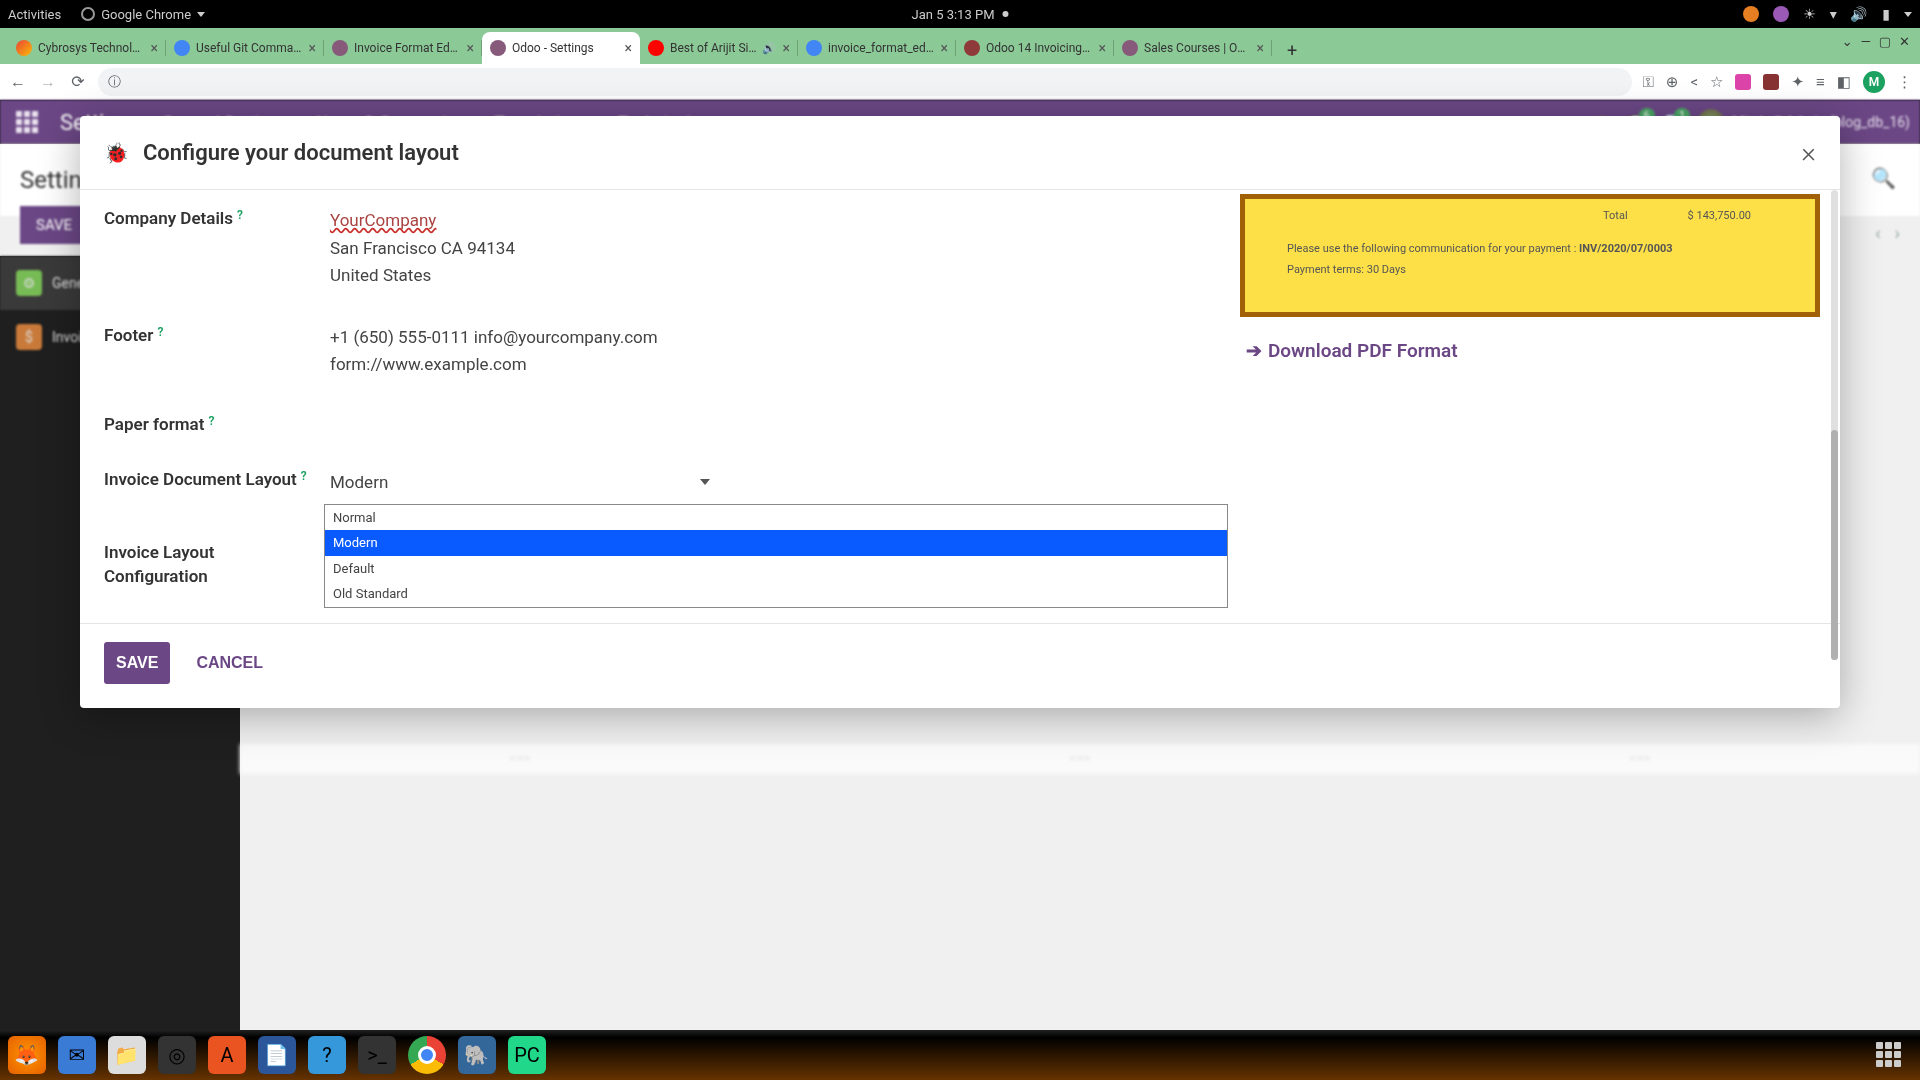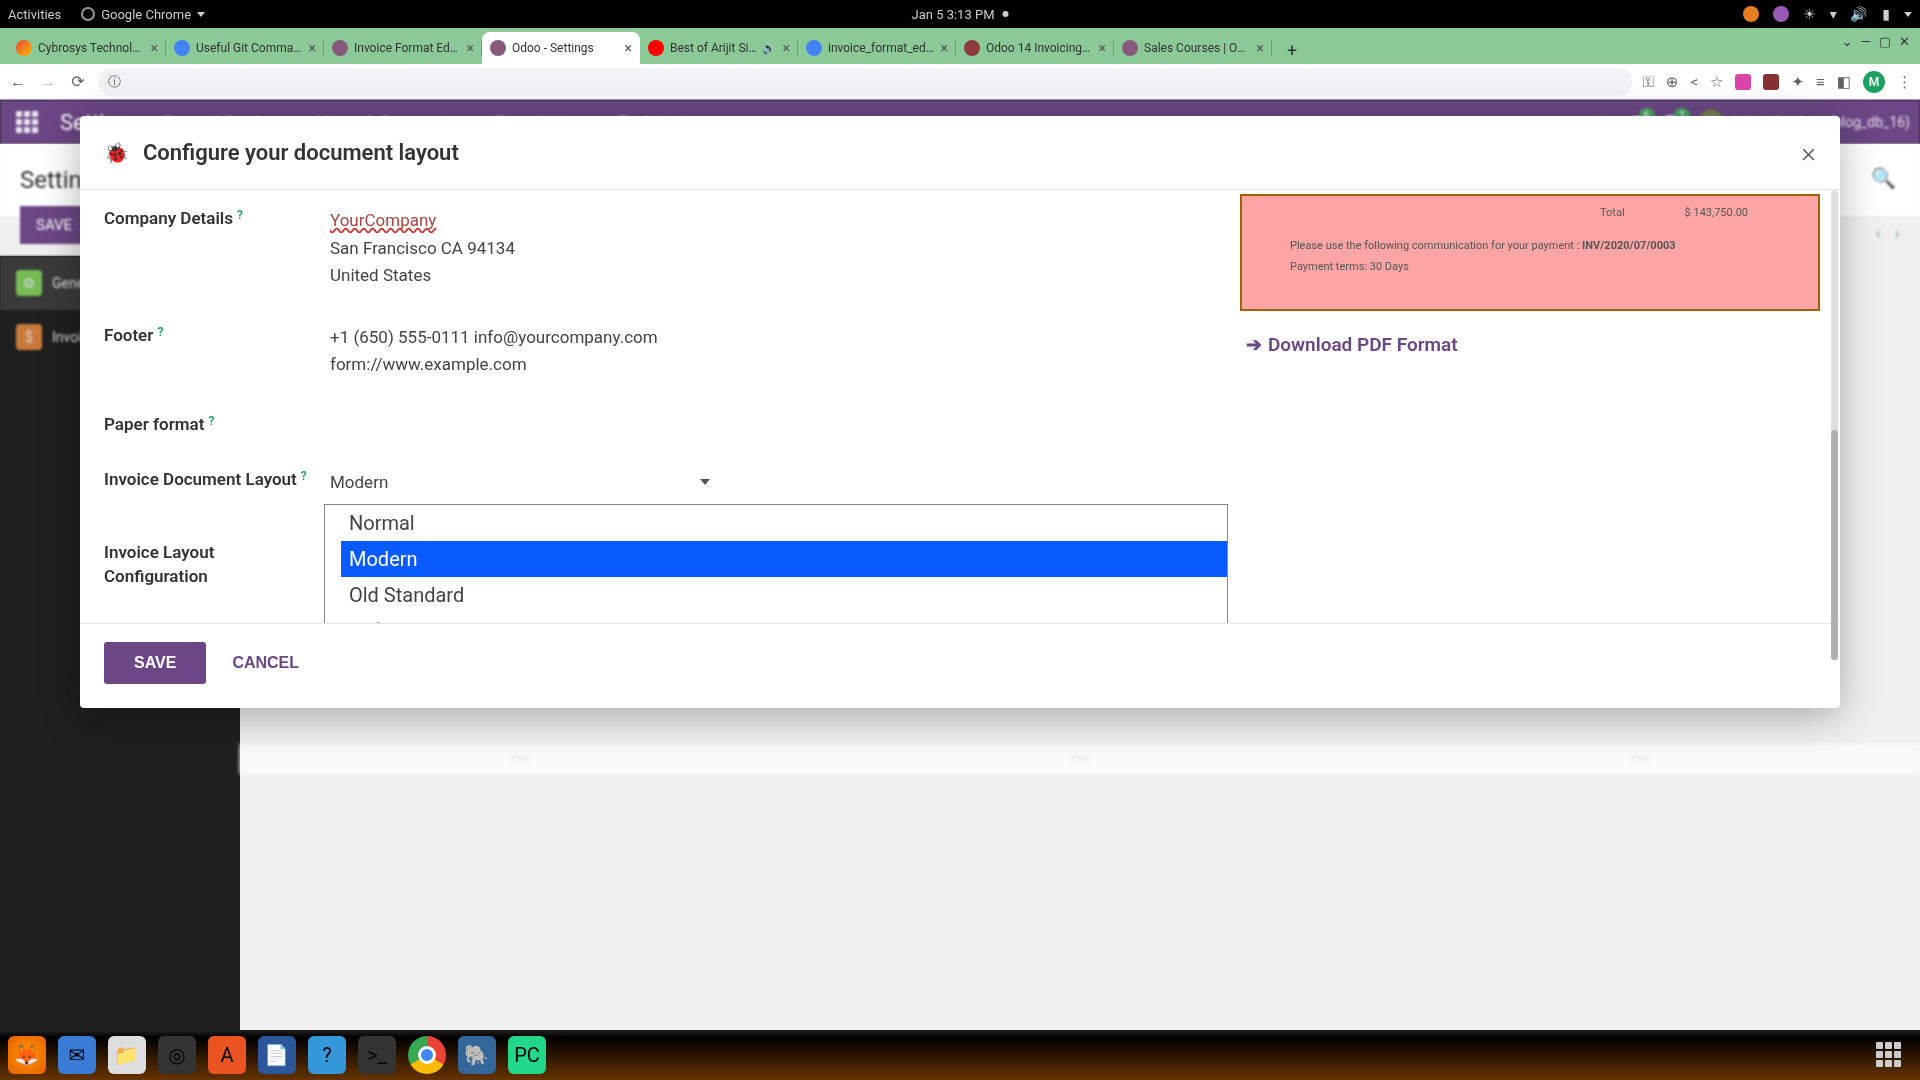--- a/index.html
+++ b/index.html
@@ -80,30 +80,30 @@
 .form-row { display: flex; margin-bottom: 34px; }
 .form-label { width: 226px; font-size: 17px; font-weight: 600; color: #333; display: flex; align-items: flex-start; gap: 2px; }
 .form-label .help { color: #1ba160; font-size: 12px; vertical-align: super; margin-left: 2px; cursor: pointer; }
 .form-value { flex: 1; font-size: 17px; color: #444; line-height: 1.5; }
 .form-value .company-name { color: #a94442; text-decoration: underline wavy #c9302c; text-decoration-skip-ink: none; }
 .form-value .line { margin-bottom: 2px; }
 
 .select-box { position: relative; display: flex; align-items: center; justify-content: space-between; padding: 2px 0; width: 380px; }
 .select-caret { width: 0; height: 0; border-left: 5px solid transparent; border-right: 5px solid transparent; border-top: 6px solid #555; }
 .dropdown-list { position: absolute; top: 36px; left: -6px; right: -6px; border: 1px solid #888; background: #fff; z-index: 10; }
-.dropdown-opt { padding: 3px 8px; font-size: 20px; color: #444; cursor: pointer; margin-left: 16px; }
+.dropdown-opt { padding: 3px 8px; font-size: 13px; color: #444; cursor: pointer; }
 .dropdown-opt.selected { background: #0a5bff; color: #fff; }
 
-.preview-box { border: 2px solid #a16207; background: #fca5a5; padding: 10px 20px 28px; font-size: 11px; color: #555; margin-top: 4px; }
+.preview-box { border: 5px solid #a16207; background: #fde047; padding: 10px 14px 28px; font-size: 11px; color: #555; margin-top: 4px; }
 .preview-total-row { display: flex; justify-content: flex-end; gap: 60px; padding-right: 50px; margin-bottom: 20px; }
 .preview-note { font-size: 11px; margin-bottom: 8px; margin-left: 28px; }
 .download-link { color: #6b4785; font-size: 19px; font-weight: 600; margin-top: 22px; cursor: pointer; display: flex; align-items: center; gap: 6px; padding-left: 6px; }
 
 .modal-footer { padding: 18px 24px 24px; border-top: 1px solid #e5e5e5; display: flex; gap: 16px; align-items: center; }
-.btn-save { background: #6b4785; color: #fff; padding: 12px 30px; font-size: 16px; font-weight: 600; border: none; border-radius: 3px; cursor: pointer; }
+.btn-save { background: #6b4785; color: #fff; padding: 12px 12px; font-size: 16px; font-weight: 600; border: none; border-radius: 3px; cursor: pointer; }
 .btn-cancel { background: transparent; color: #6b4785; padding: 12px 10px; font-size: 16px; font-weight: 600; border: none; cursor: pointer; }
 
 
 .bottom-blur { position: absolute; left: 240px; right: 0; top: 744px; height: 30px; background: #fafafa; filter: blur(2px); display: flex; justify-content: space-around; align-items: center; color: #555; }
 
 
 .dock { position: absolute; bottom: 0; left: 0; right: 0; height: 50px; background: linear-gradient(to bottom, #222 0%, #000 15%, #663300 100%); display: flex; align-items: center; padding: 0 8px; gap: 12px; }
 .dock-app { width: 38px; height: 38px; border-radius: 6px; display: flex; align-items: center; justify-content: center; font-size: 20px; cursor: pointer; }
 .dock-spacer { flex: 1; }
 .dock-grid { width: 26px; height: 26px; display: grid; grid-template-columns: repeat(3,7px); grid-template-rows: repeat(3,7px); gap: 2px; margin-right: 10px; cursor: pointer; }
@@ -317,22 +317,22 @@
               <span class="help">?</span>
         </div>
         <div class="form-value" style="position:relative">
           <div class="select-box">
             <span>Modern</span>
             <span class="select-caret"></span>
           </div>
           <div class="dropdown-list">
             <div class="dropdown-opt">Normal</div>
             <div class="dropdown-opt selected">Modern</div>
+            <div class="dropdown-opt">Default</div>
             <div class="dropdown-opt">Old Standard</div>
-            <div class="dropdown-opt">Default</div>
           </div>
         </div>
       </div>
 
       <div class="form-row" style="margin-top:44px">
         <div class="form-label" style="line-height:1.4">
           <span>Invoice Layout Configuration</span>
               <span class="help">?</span>
         </div>
         <div class="form-value"></div>

